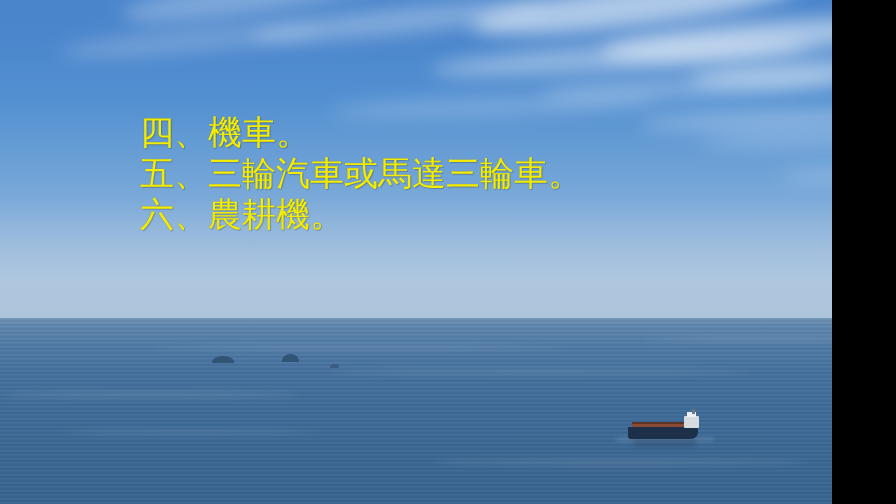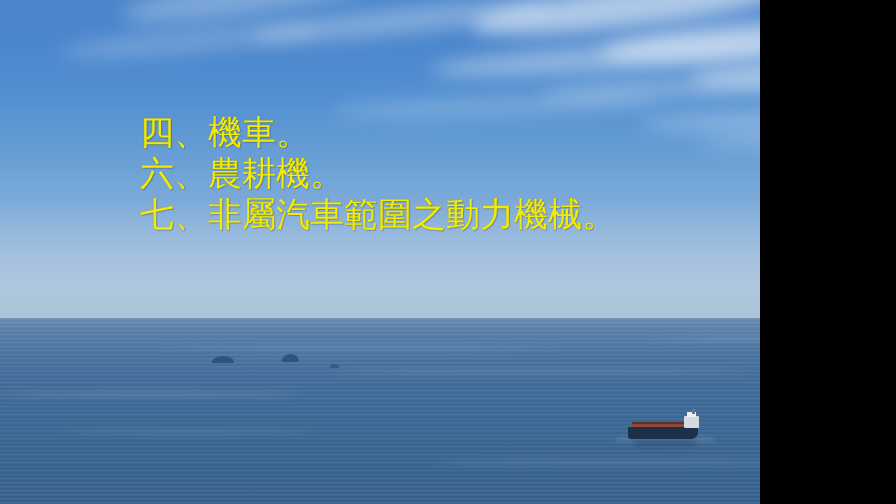--- a/index.html
+++ b/index.html
@@ -2,21 +2,21 @@
 <html lang="zh-Hant"><head>
 <meta charset="utf-8">
 <title>Video Frame</title>
 <style>
   html,body{margin:0;padding:0;background:#000;}
   body{
     font-family:"DejaVu Sans","Liberation Sans",sans-serif;
   }
   #frame{
     position:relative;
-    width:760px;
+    width:832px;
     height:504px;
     overflow:hidden;
     background:#701a75;
   }
 
   
   .sky{
     position:absolute;
     left:0; top:0; width:896px; height:330px;
     background:
@@ -222,17 +222,17 @@
     <div class="rail"></div>
     <div class="deck"></div>
     <div class="hull"></div>
     <div class="super"></div>
     <div class="bridge"></div>
     <div class="funnel"></div>
   </div>
 
   <div id="subtitle">
     <div class="subline">四、機車。</div>
+    <div class="subline">五、三輪汽車或馬達三輪車。</div>
     <div class="subline">六、農耕機。</div>
-    <div class="subline">七、非屬汽車範圍之動力機械。</div>
   </div>
 
 </div>
 
 </body></html>

